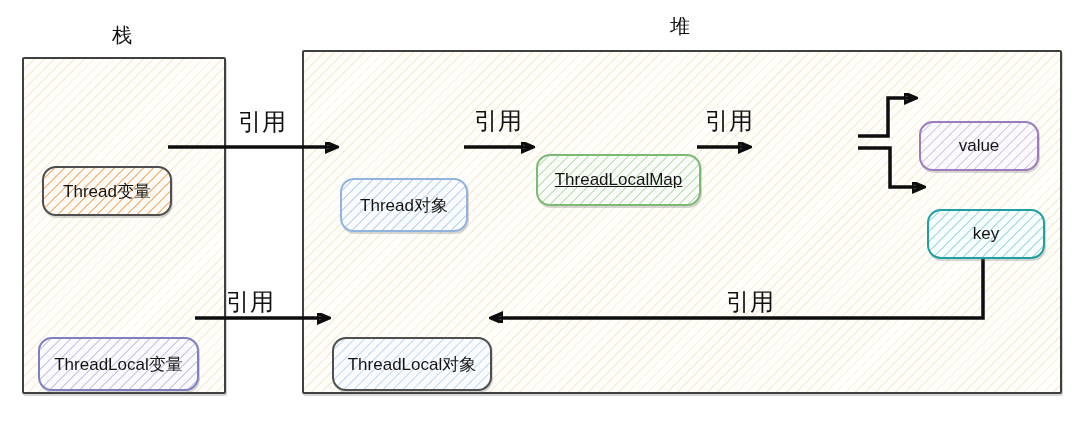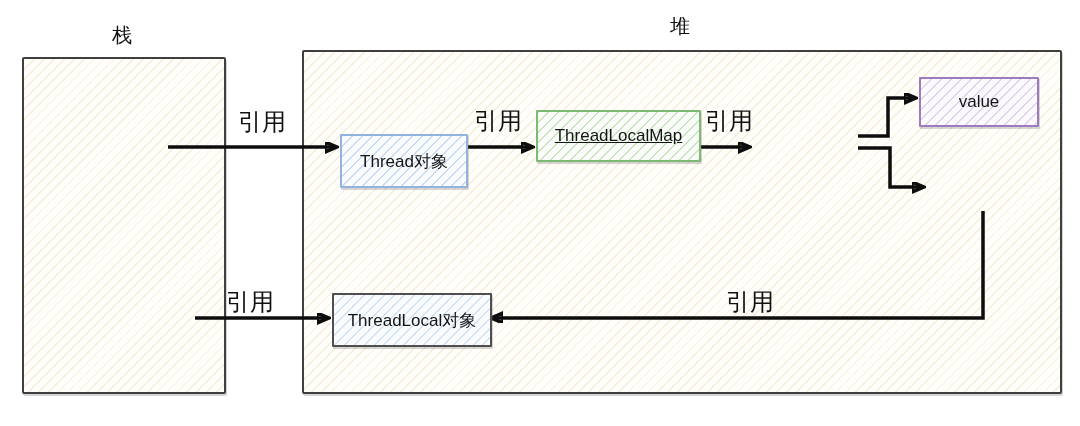--- a/index.html
+++ b/index.html
@@ -68,23 +68,24 @@
 
   
   .node {
     position: absolute;
     display: flex;
     align-items: center;
     justify-content: center;
     font-size: 17px;
     color: #141414;
     border: 2px solid #444;
-    border-radius: 1px;
+    border-radius: 14px;
     box-shadow: 1px 2px 0 rgba(110,110,110,0.28);
     white-space: nowrap;
+    margin-top: 44px;
   }
   .n-thread-var {
     left: 42px; top: 122px; width: 126px; height: 46px;
     border-color: #4f4f4f;
     background: repeating-linear-gradient(135deg, rgba(240,169,99,0.75) 0 1.4px, rgba(255,255,255,0) 1.4px 7px), #fffdf9;
   }
   .n-threadlocal-var {
     left: 38px; top: 293px; width: 157px; height: 50px;
     border-color: #8080c0;
     background: repeating-linear-gradient(135deg, rgba(189,185,226,0.65) 0 1.4px, rgba(255,255,255,0) 1.4px 7px), #fbfbfe;
@@ -148,18 +149,21 @@
     <path d="M983 211 L983 318 L492 318" marker-end="url(#arr)"></path>
     <path d="M195 318 L328 318" marker-end="url(#arr)"></path>
   </svg>
 
   <div class="edge-label el1">引用</div>
   <div class="edge-label el2">引用</div>
   <div class="edge-label el3">引用</div>
   <div class="edge-label el4">引用</div>
   <div class="edge-label el5">引用</div>
 
+  <div class="node n-thread-var">Thread变量</div>
+  <div class="node n-threadlocal-var">ThreadLocal变量</div>
   <div class="node n-thread-obj">Thread对象</div>
   <div class="node n-threadlocalmap">ThreadLocalMap</div>
   <div class="node n-value">value</div>
+  <div class="node n-key">key</div>
   <div class="node n-threadlocal-obj">ThreadLocal对象</div>
 
 </div>
 
 </body></html>

